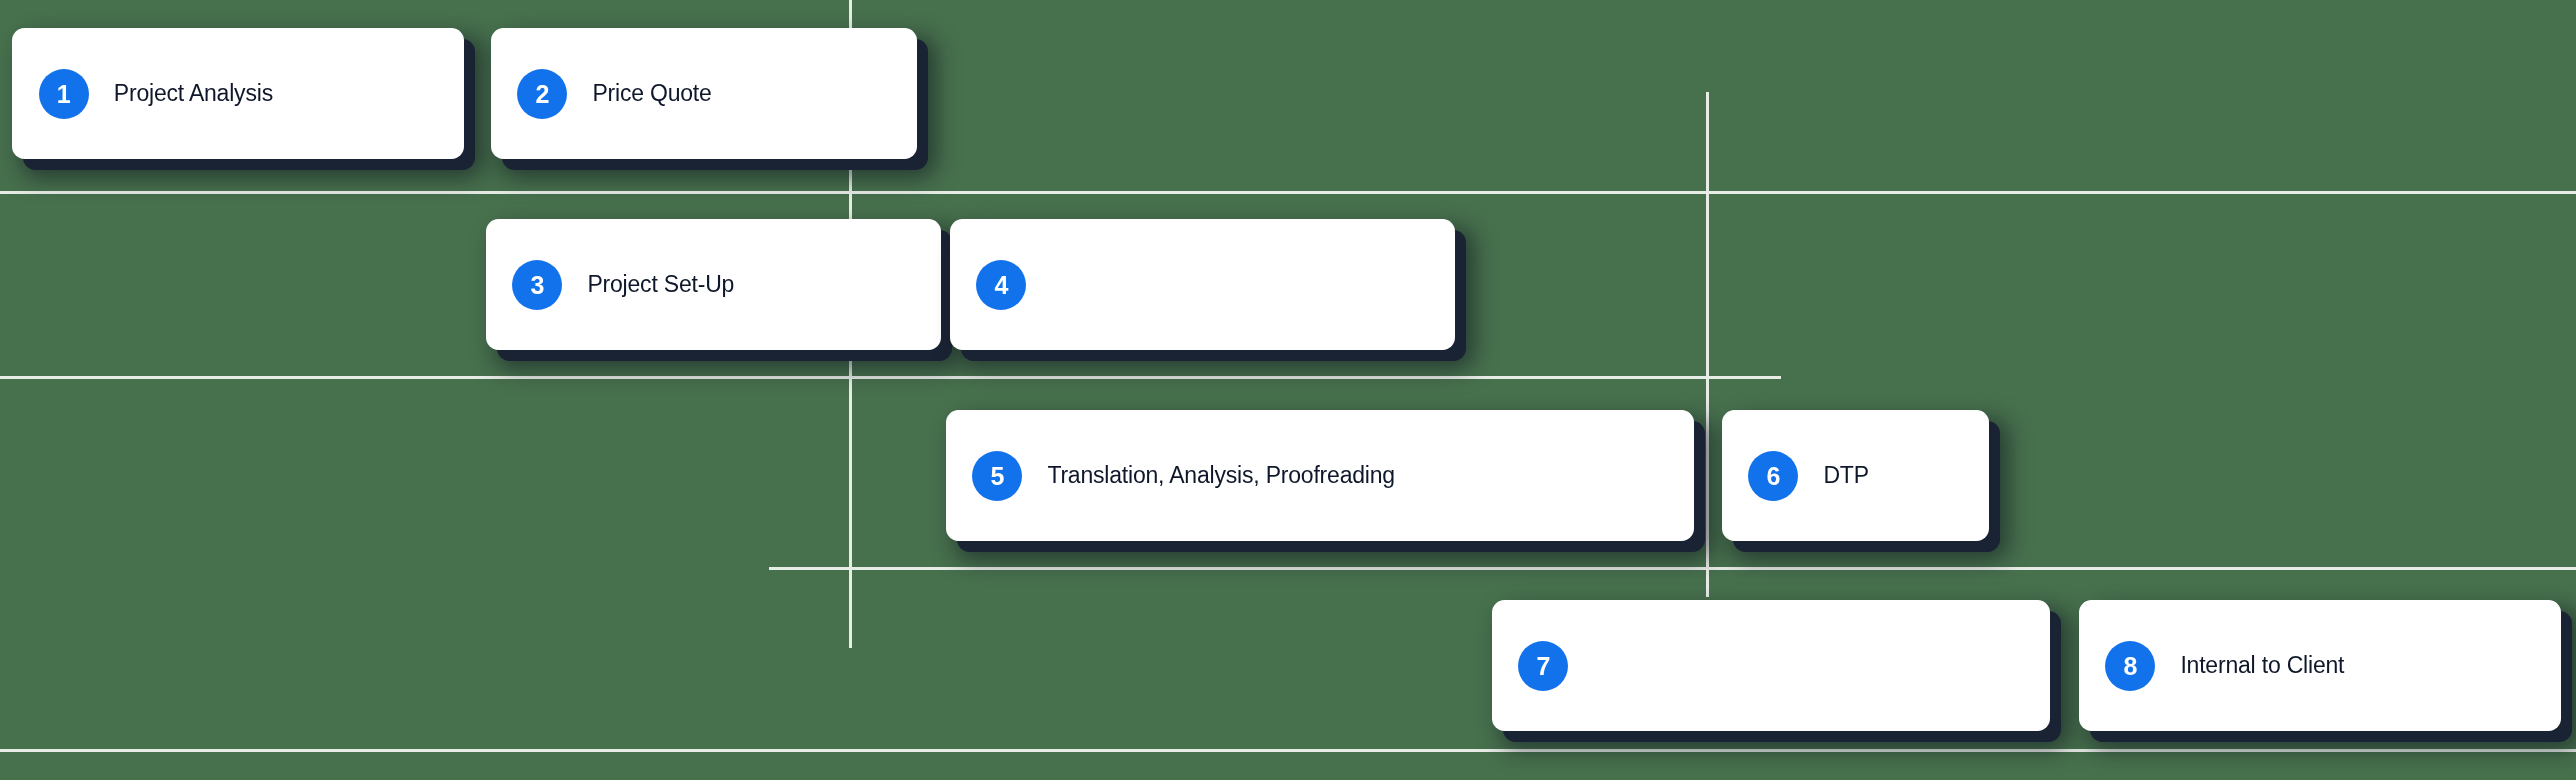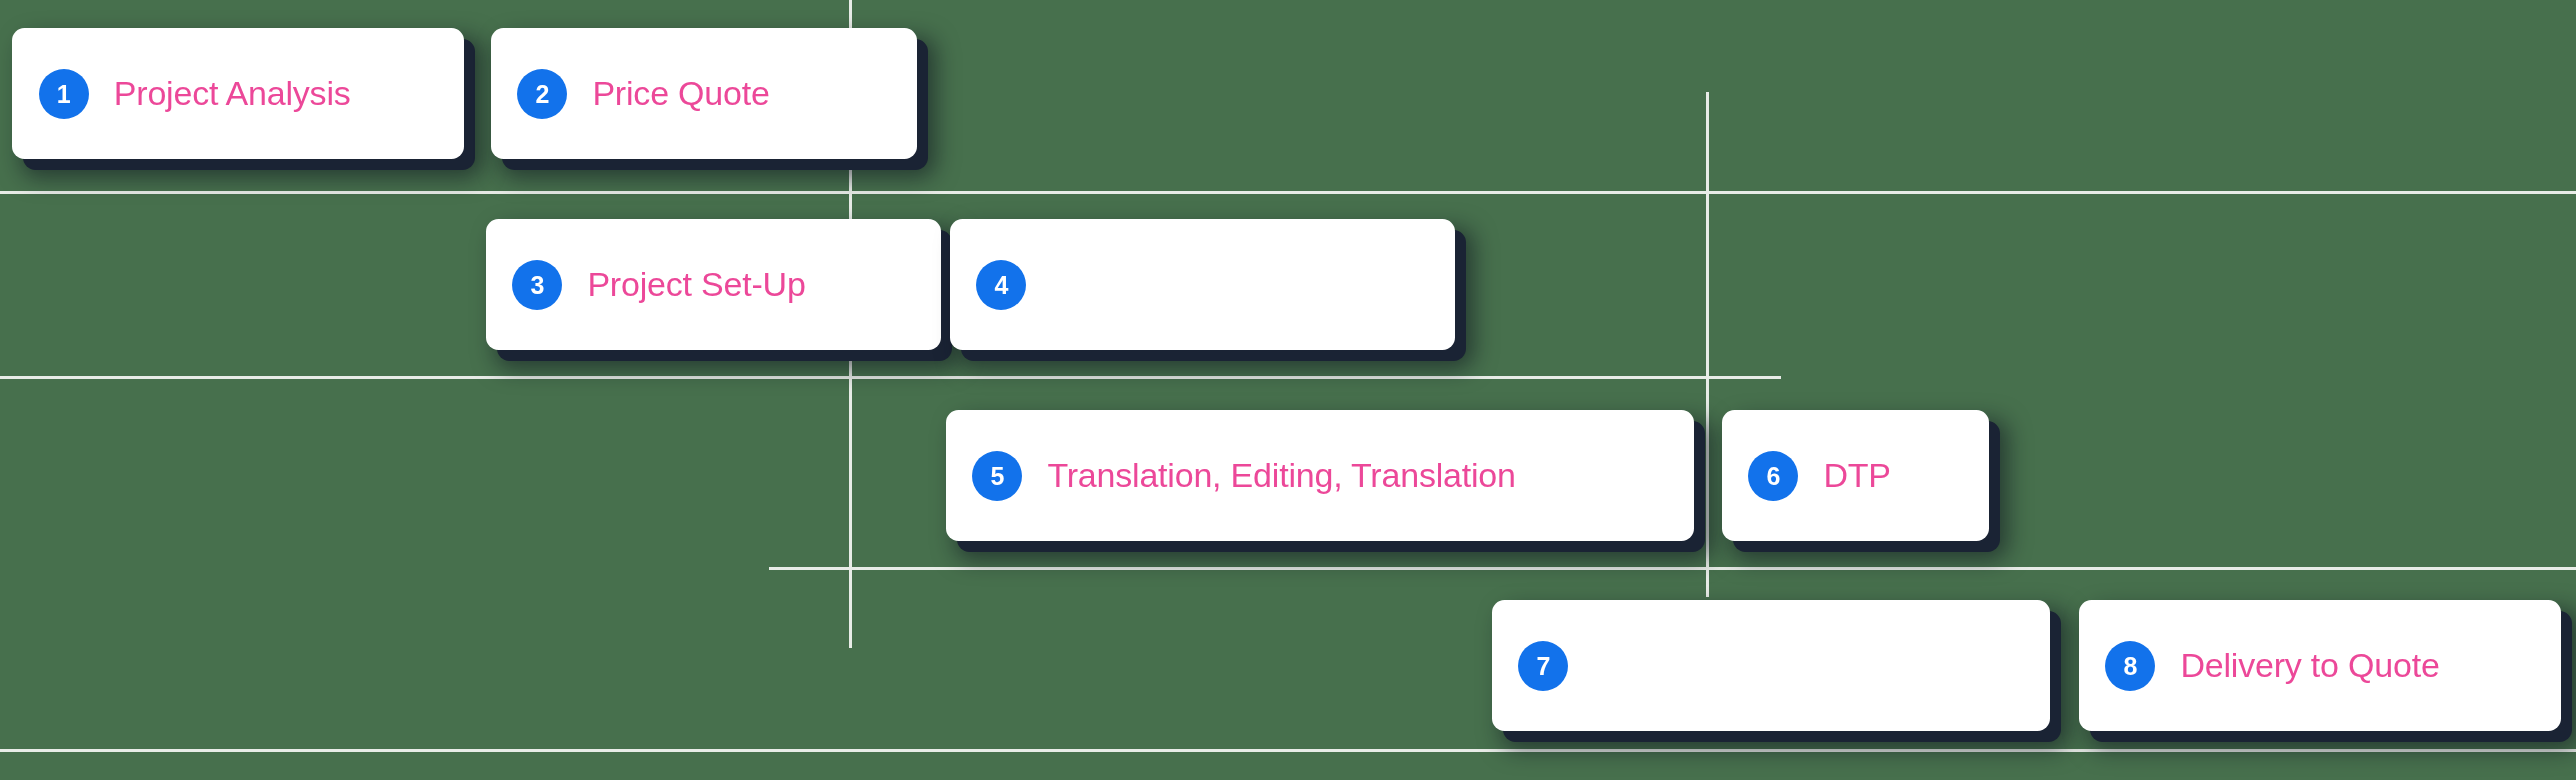--- a/index.html
+++ b/index.html
@@ -46,22 +46,22 @@
     background: #1272eb;
     color: #ffffff;
     font-size: 25px;
     font-weight: 700;
     line-height: 50px;
     text-align: center;
     letter-spacing: 0;
   }
   .card .label {
     margin-left: 25px;
-    color: #ec4899;
-    font-size: 34px;
+    color: #0f172a;
+    font-size: 23px;
     font-weight: 400;
     white-space: nowrap;
     letter-spacing: -0.2px;
   }
 
   
   #card-1 { left: 12.4px;   top: 28px;  width: 452px; }
   #card-2 { left: 491px;  top: 28px;  width: 426px; }
   #card-3 { left: 486px;  top: 219px; width: 455px; }
   #card-4 { left: 950px; top: 219px; width: 505px; }
@@ -97,31 +97,31 @@
     <span class="badge">3</span>
     <span class="label">Project Set-Up</span>
   </div>
 
   <div class="card" id="card-4">
     <span class="badge">4</span>
   </div>
 
   <div class="card" id="card-5">
     <span class="badge">5</span>
-    <span class="label">Translation, Editing, Translation</span>
+    <span class="label">Translation, Analysis, Proofreading</span>
   </div>
 
   <div class="card" id="card-6">
     <span class="badge">6</span>
     <span class="label">DTP</span>
   </div>
 
   <div class="card" id="card-7">
     <span class="badge">7</span>
   </div>
 
   <div class="card" id="card-8">
     <span class="badge">8</span>
-    <span class="label">Delivery to Quote</span>
+    <span class="label">Internal to Client</span>
   </div>
 
 </div>
 
 
 </body></html>

